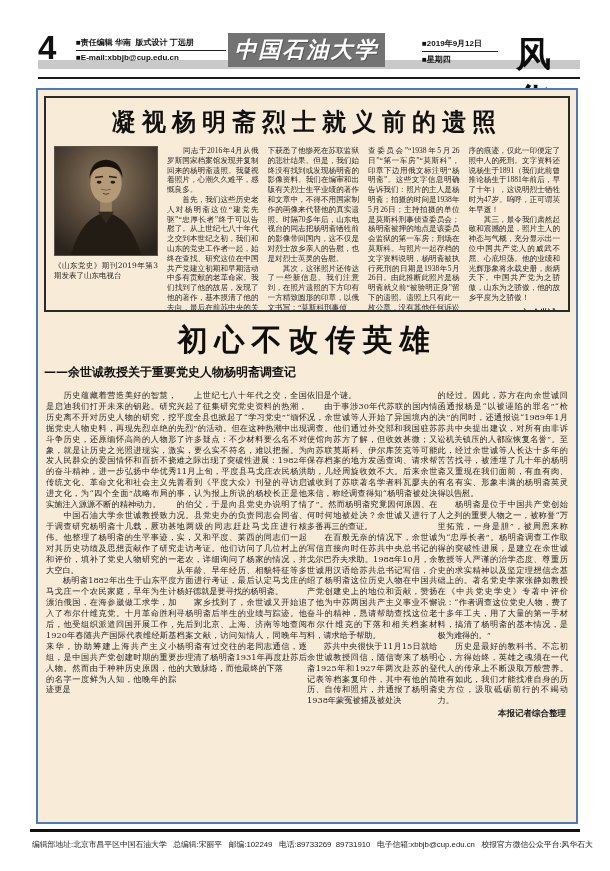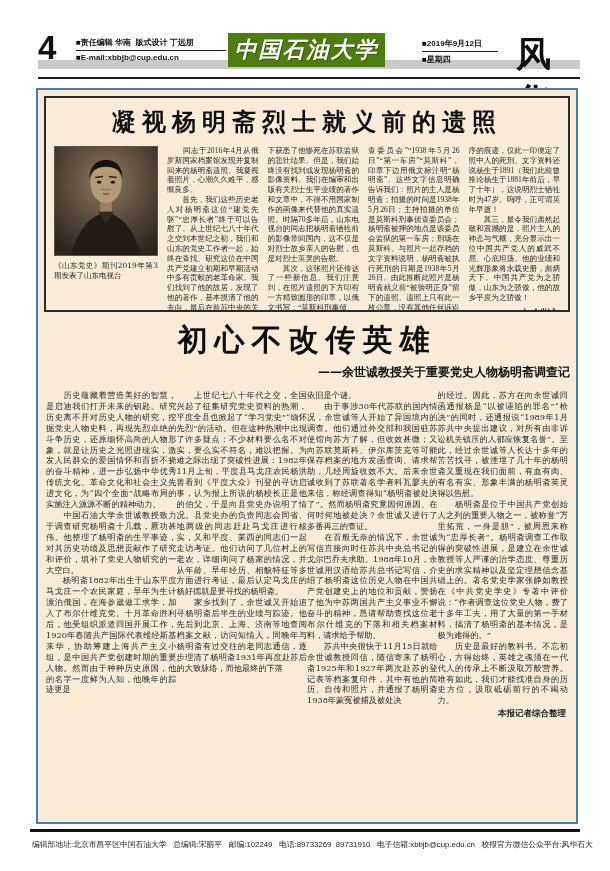--- a/index.html
+++ b/index.html
@@ -10,21 +10,21 @@
 
   
   .hdr { position:absolute; top:33px; left:38px; width:542px; height:46px; }
   .graybar { position:absolute; top:27px; left:0; right:0; height:9px; background:#c9c9c9; }
   .pagenum { position:absolute; top:-4px; left:0; font-family:"Liberation Sans",sans-serif;
              font-weight:bold; font-size:33px; color:#111; }
   .editorblk { position:absolute; top:4px; left:38px; width:150px;
                font-family:"Liberation Sans",sans-serif; font-size:8px; font-weight:bold; color:#111; }
   .editorblk .l1 { padding-bottom:2px; border-bottom:1px solid #222; white-space:pre; }
   .editorblk .l2 { padding-top:2px; white-space:pre; }
-  .masthead { position:absolute; top:0; left:190px; width:157px; height:34px; background:#4d7c0f;
+  .masthead { position:absolute; top:0; left:190px; width:157px; height:34px; background:#737373;
               color:#fff; display:flex; align-items:center; justify-content:center;
               font-size:22px; font-weight:bold; font-style:italic; letter-spacing:2px; z-index:2;
               text-shadow:1px 1px 0 rgba(0,0,0,.25); }
   .dateblk { position:absolute; top:5px; left:384px; width:76px;
              font-family:"Liberation Sans",sans-serif; font-size:8px; font-weight:bold; color:#111; }
   .dateblk .l1 { padding-bottom:2px; border-bottom:1px solid #222; }
   .dateblk .l2 { padding-top:2px; }
   .edition { position:absolute; top:-2px; left:478px; font-family:"Liberation Sans",sans-serif;
              font-weight:900; font-size:35px; letter-spacing:1px; color:#0d0d0d; }
   .hdrrule { position:absolute; top:77px; left:38px; width:542px; height:2px; background:#1a1a1a; }
@@ -45,21 +45,21 @@
   .acol { flex:1; font-size:7.6px; line-height:9.8px; text-align:justify;
           white-space:pre-wrap; color:#262626; overflow:hidden;font-family:Liberation Serif, serif; }
   .a1c4wrap { flex:1; display:flex; flex-direction:column; overflow:hidden; }
   .a1c4wrap .acol { flex:none; }
   .byline { text-align:right; font-weight:bold; font-size:8px; margin-top:4px; padding-right:4px; }
 
   
   .art2 { margin-top:6px; height:504px; overflow:hidden; }
   .art2 h2 { text-align:center; font-family:"Liberation Sans",sans-serif; font-weight:900;
              font-size:30px; letter-spacing:7px; color:#0e0e0e; margin-top:2px; }
-  .a2sub { text-align:right; font-weight:bold; font-size:12px; margin:3px 0 9px 0; color:#111; }
+  .a2sub { text-align:left; font-weight:bold; font-size:12px; margin:3px 0 9px 0; color:#111; }
   .a2cols { display:flex; height:434px; overflow:hidden; padding:0 2px; }
   .a2col { flex:1; font-size:8.2px; line-height:10.9px; text-align:justify;
            white-space:pre-wrap; color:#262626; overflow:hidden; }
   .a2c4wrap { flex:1; display:flex; flex-direction:column; overflow:hidden; }
   .a2c4wrap .a2col { flex:none; }
   .closing { text-align:right; font-weight:bold; font-size:8.5px; margin-top:2px; padding-right:2px; }
 
   
   .footbar { position:absolute; top:829px; left:30px; width:550px; height:3px; background:#111; }
   .foottext { position:absolute; top:839px; left:32px; width:548px;

